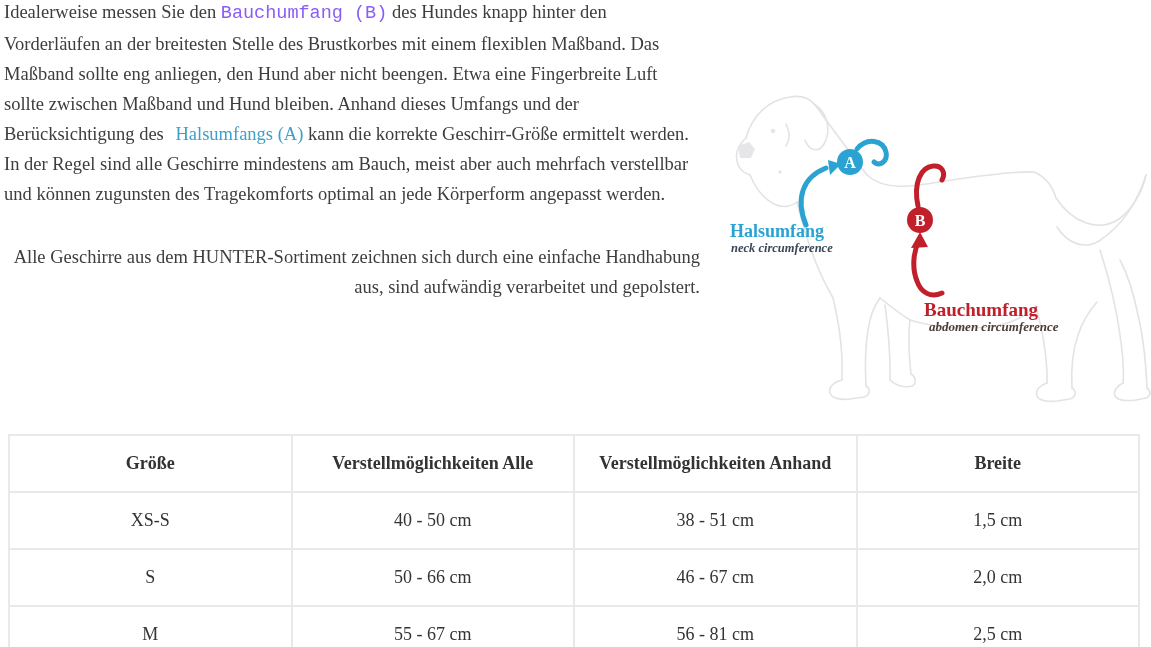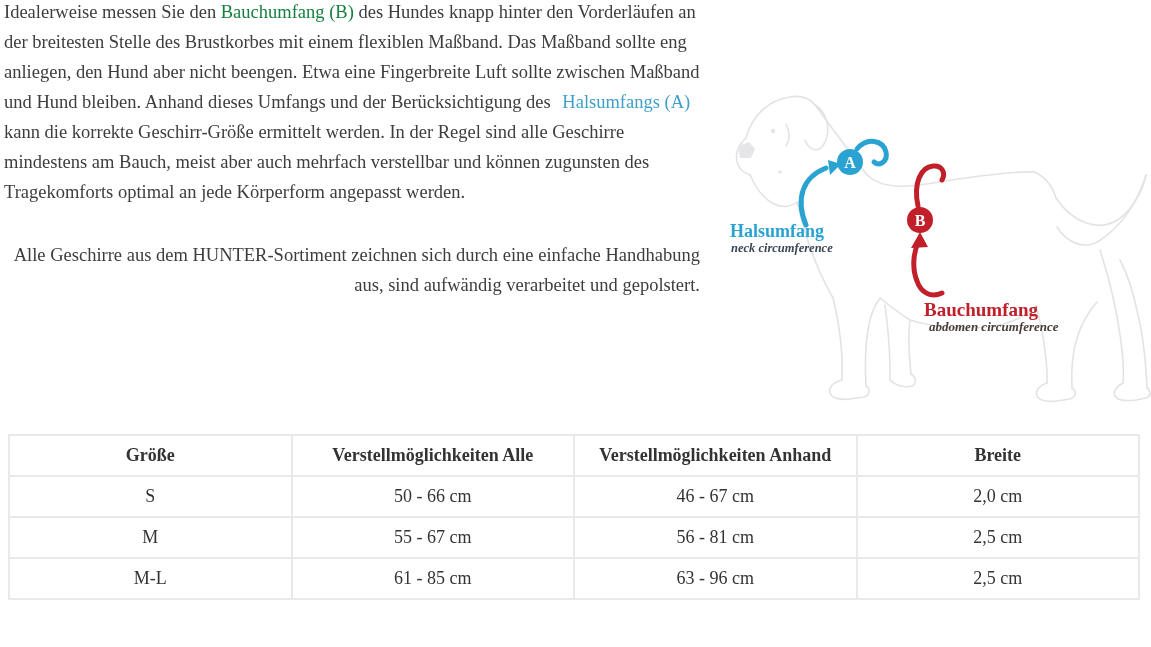--- a/index.html
+++ b/index.html
@@ -4,33 +4,33 @@
 <style>
   html,body{margin:0;padding:0;background:#fff;}
   #page{
     position:relative;width:1151px;height:647px;background:#fff;overflow:hidden;
     font-family:"Liberation Serif","DejaVu Serif",serif;color:#3d3d3d;
   }
   
   .intro{position:absolute;left:4px;top:-3px;width:696px;font-size:18.5px;line-height:30px;}
   .intro p{margin:0;}
   .intro p + p{margin-top:33px;text-align:right;}
-  .em-red{color:#15803d;}
+  .em-red{color:#8b5cf6;font-family:Liberation Mono, monospace;}
   .em-blue{color:#3f9fc8;cursor:pointer;margin-left:7px;}
   
   .figure{position:absolute;left:700px;top:80px;width:451px;height:335px;}
   
   .size-table{
     position:absolute;left:8px;top:434px;width:1132px;
     border-collapse:collapse;table-layout:fixed;
     font-size:18px;color:#333;
   }
   .size-table th,.size-table td{
     border:2px solid #e9e9e9;height:39px;text-align:center;vertical-align:middle;
-    padding:0;font-weight:normal;
+    padding:8px;font-weight:normal;
   }
   .size-table th{font-weight:bold;}
   svg text{font-family:"Liberation Serif","DejaVu Serif",serif;}
 </style>
 </head>
 <body>
 
 <div id="page">
 
   <div class="intro">
@@ -107,20 +107,26 @@
     <thead>
       <tr>
         <th>Größe</th>
         <th>Verstellmöglichkeiten Alle</th>
         <th>Verstellmöglichkeiten Anhand</th>
         <th>Breite</th>
       </tr>
     </thead>
     <tbody>
       <tr>
+        <td>XS-S</td>
+        <td>40 - 50 cm</td>
+        <td>38 - 51 cm</td>
+        <td>1,5 cm</td>
+      </tr>
+      <tr>
         <td>S</td>
         <td>50 - 66 cm</td>
         <td>46 - 67 cm</td>
         <td>2,0 cm</td>
       </tr>
       <tr>
         <td>M</td>
         <td>55 - 67 cm</td>
         <td>56 - 81 cm</td>
         <td>2,5 cm</td>

